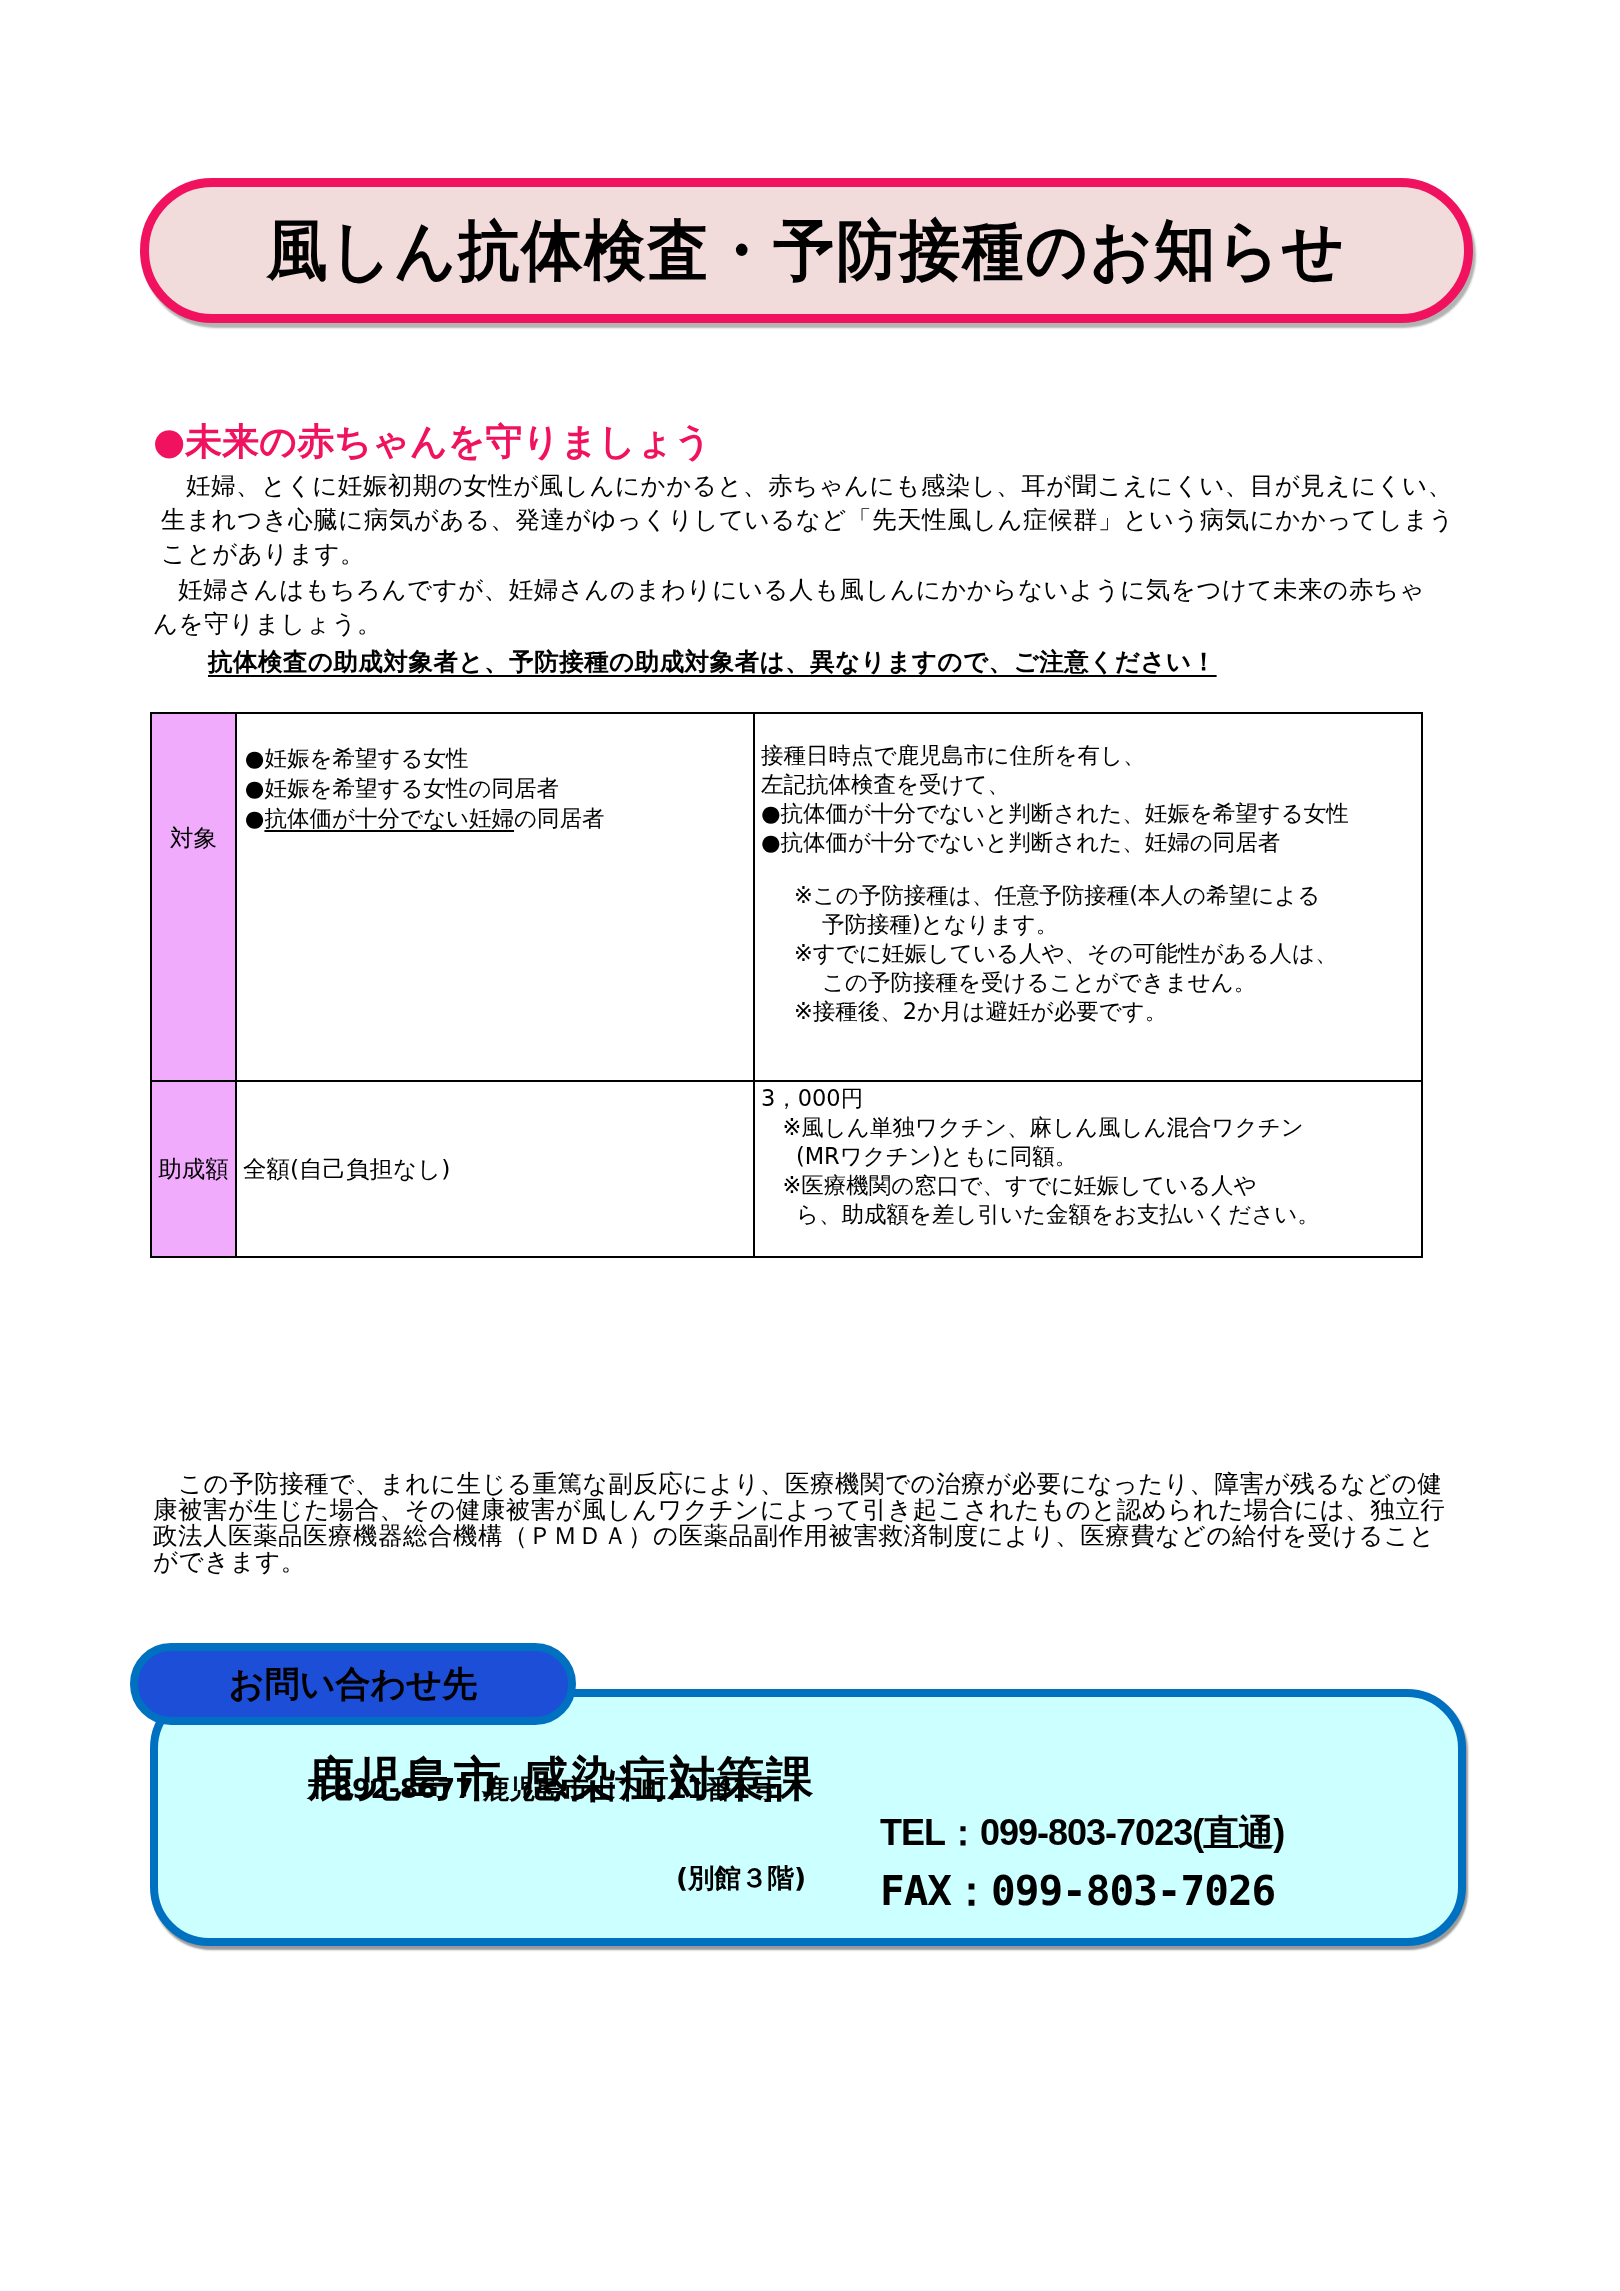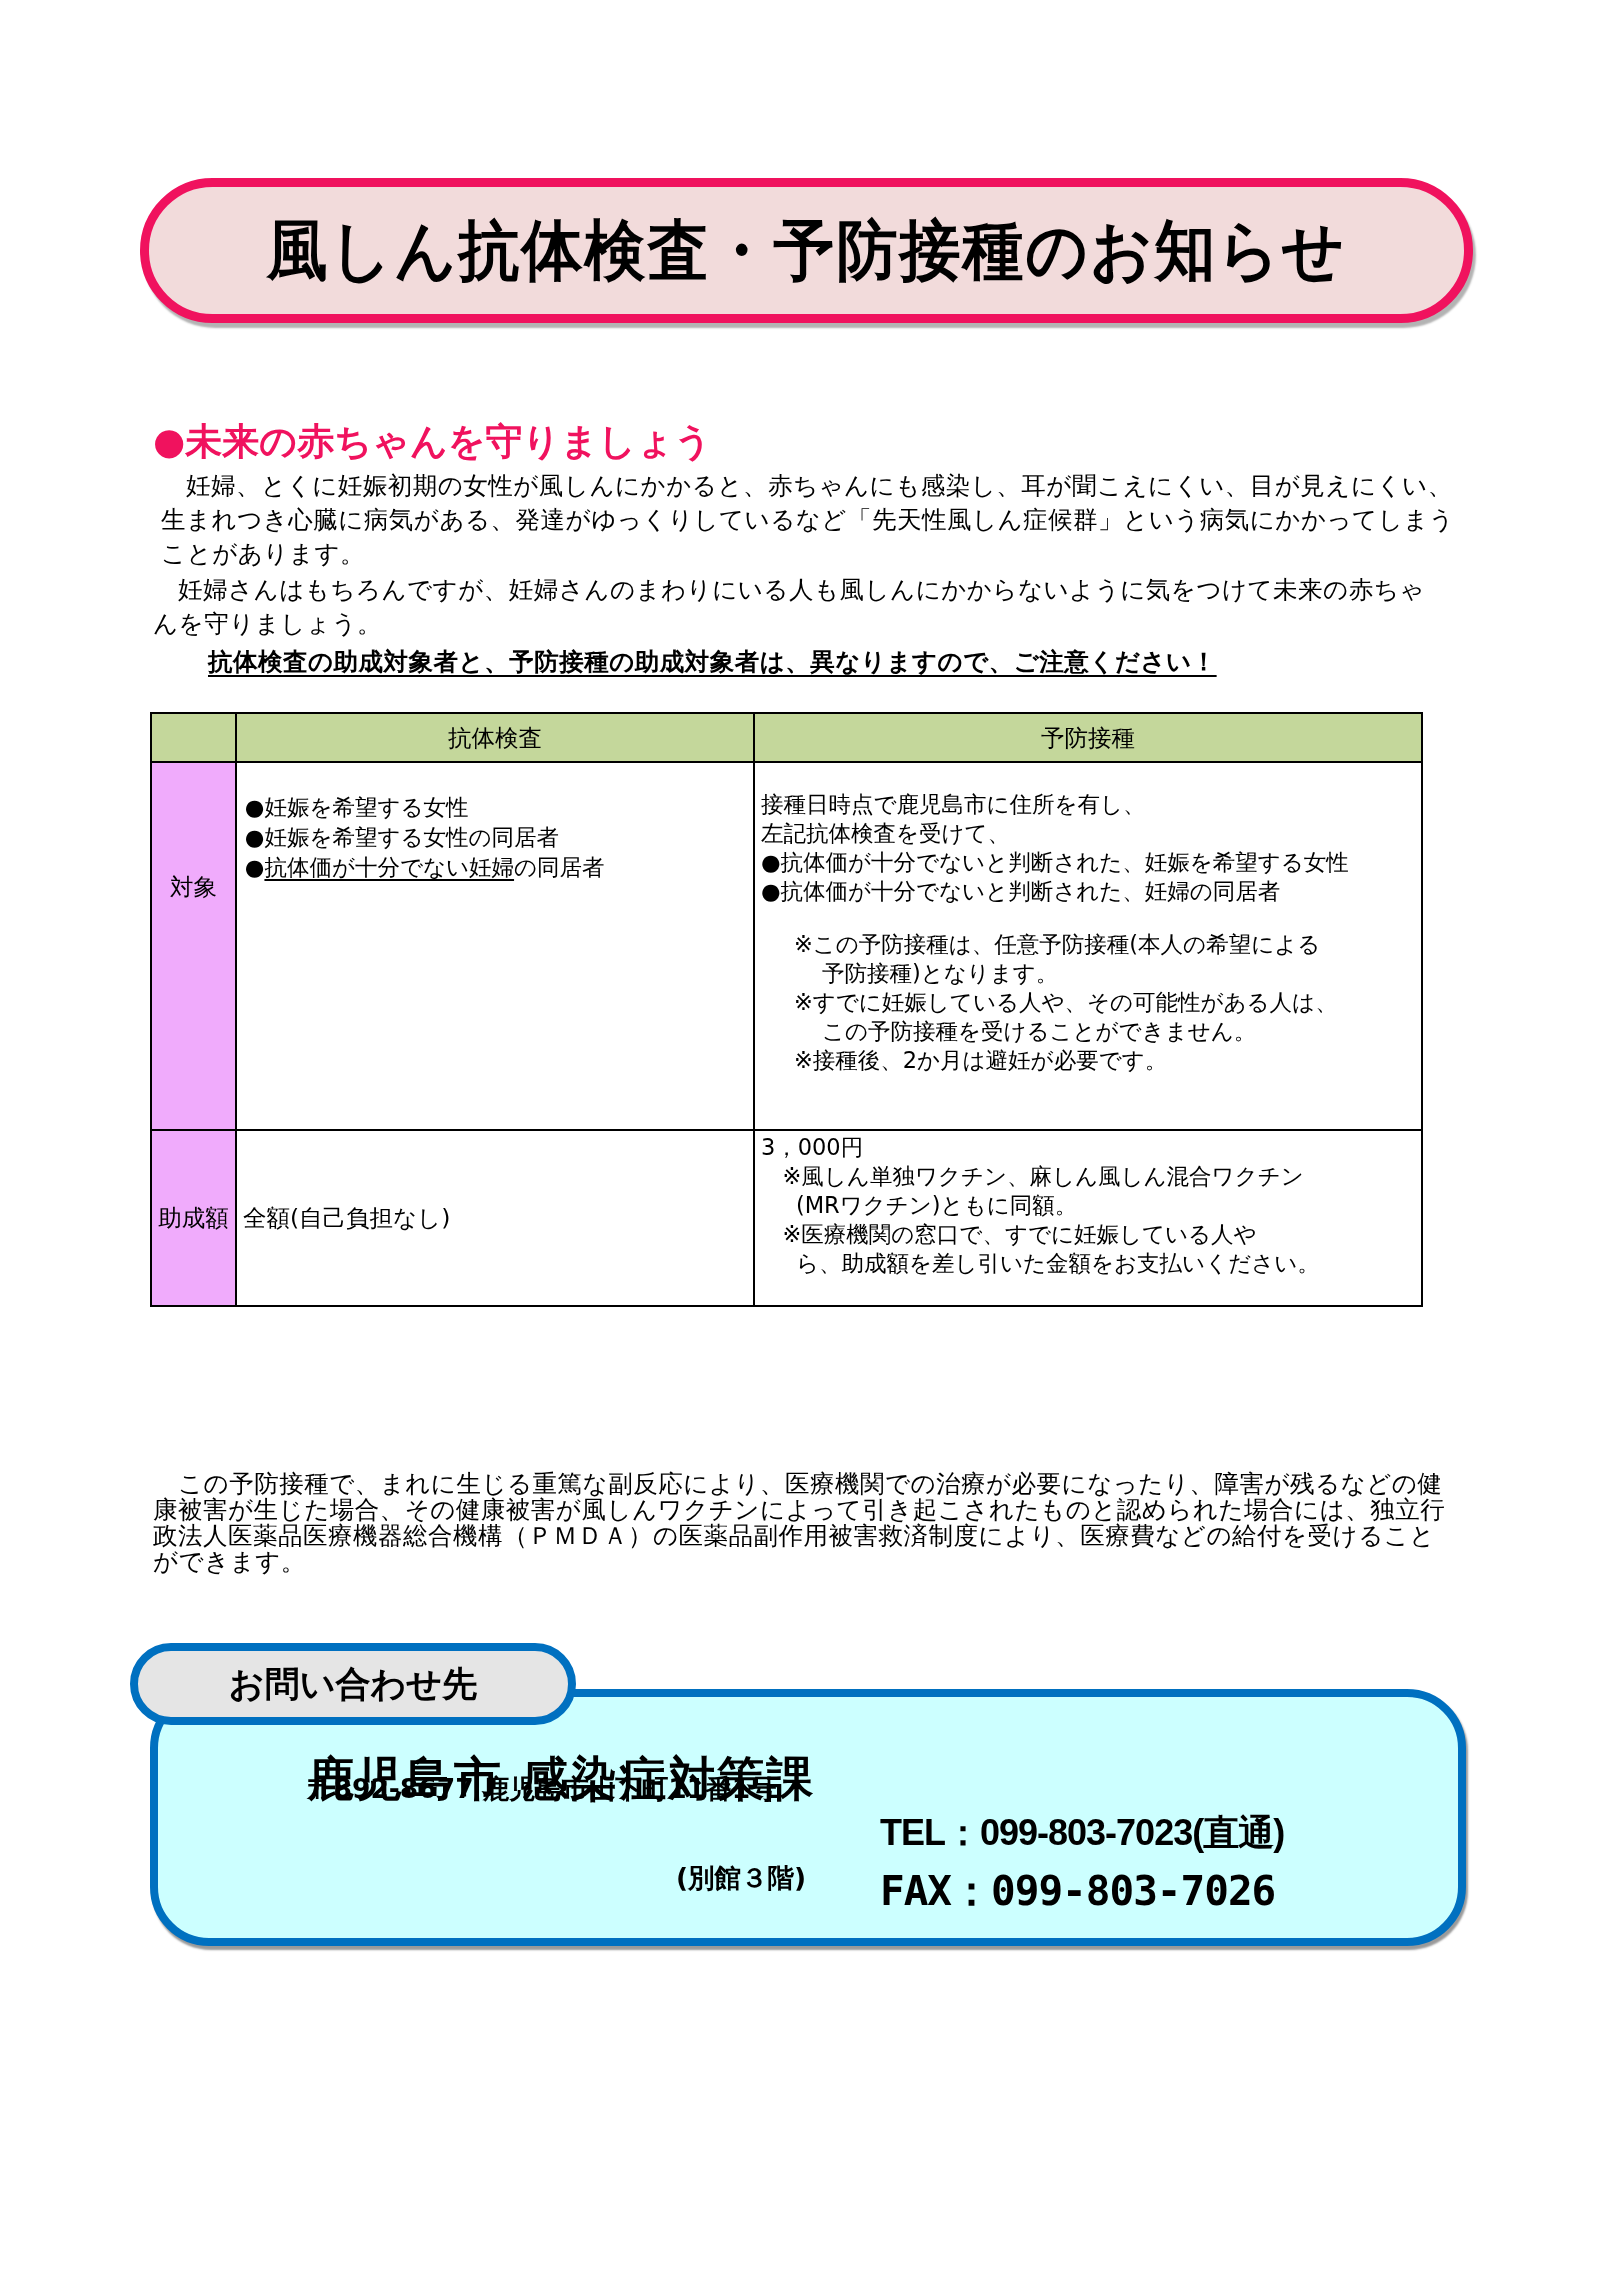--- a/index.html
+++ b/index.html
@@ -28,21 +28,21 @@
     .indent1 { padding-left:33px; }
     .indent2 { padding-left:61px; }
     .ul { text-decoration:underline; text-underline-offset:3.9px; }
     .amount-left { vertical-align:middle !important; padding-left:5.9px !important; font-size:23.5px; }
     .amount-right { padding:2px 5.9px 0 5.9px !important; line-height:29px; }
     .spacer { height:23.5px; }
     .p3 { top:1426px; width:1294px; line-height:26px;margin-top:45px; }
     .contact-box { position:absolute; left:150px; top:1689px; width:1316px; height:257px; box-sizing:border-box;
       border:8.8px solid #0070c0; border-radius:59px; background:#ccffff; box-shadow:2px 3.9px 2px #9a9a9a; }
     .contact-tab { position:absolute; left:130px; top:1643px; width:446px; height:82px; box-sizing:border-box;
-      border:8.8px solid #0070c0; border-radius:41px; background:#e5e5e5; display:flex; align-items:center; justify-content:center; z-index:2; }
+      border:8.8px solid #0070c0; border-radius:41px; background:#1d4ed8; display:flex; align-items:center; justify-content:center; z-index:2; }
     .contact-tab-text { font-size:35px; font-weight:bold; }
     .org-name { position:absolute; left:307px; top:1748px; font-size:47px; font-weight:bold; letter-spacing:2px; z-index:3; }
     .address1 { position:absolute; left:307px; top:1771px; font-size:26.5px; font-weight:bold; z-index:3; }
     .address2 { position:absolute; left:676px; top:1860px; font-size:26.5px; font-weight:bold; z-index:3; }
     .tel { position:absolute; left:880px; top:1809px; font-size:36px; font-weight:bold; z-index:3; font-family:Liberation Sans, sans-serif; letter-spacing:-1px; }
     .fax { position:absolute; left:880px; top:1864px; font-size:41px; font-weight:bold; z-index:3; font-family:"DejaVu Sans Mono", "Liberation Mono", monospace; letter-spacing:-1px; }
   </style>
 </head>
 <body>
 
@@ -55,25 +55,20 @@
 <div class="para p2">　妊婦さんはもちろんですが、妊婦さんのまわりにいる人も風しんにかからないように気をつけて未来の赤ちゃんを守りましょう。</div>
 <div class="notice">抗体検査の助成対象者と、予防接種の助成対象者は、異なりますので、ご注意ください！</div>
 
 <table class="info">
   <colgroup>
       <col class="col0">
       <col class="col1">
       <col>
     </colgroup>
   <tbody>
-      <tr>
-    <th></th>
-    <th>抗体検査</th>
-    <th>予防接種</th>
-  </tr>
   <tr class="row-target">
     <td class="label-cell"><span>対象</span><div style="height:118px"></div></td>
     <td>
       <div class="cell-inner">
         <div>●妊娠を希望する女性</div>
         <div>●妊娠を希望する女性の同居者</div>
         <div><span>●</span><span class="ul">抗体価が十分でない妊婦</span><span>の同居者</span></div>
       </div>
     </td>
     <td>

